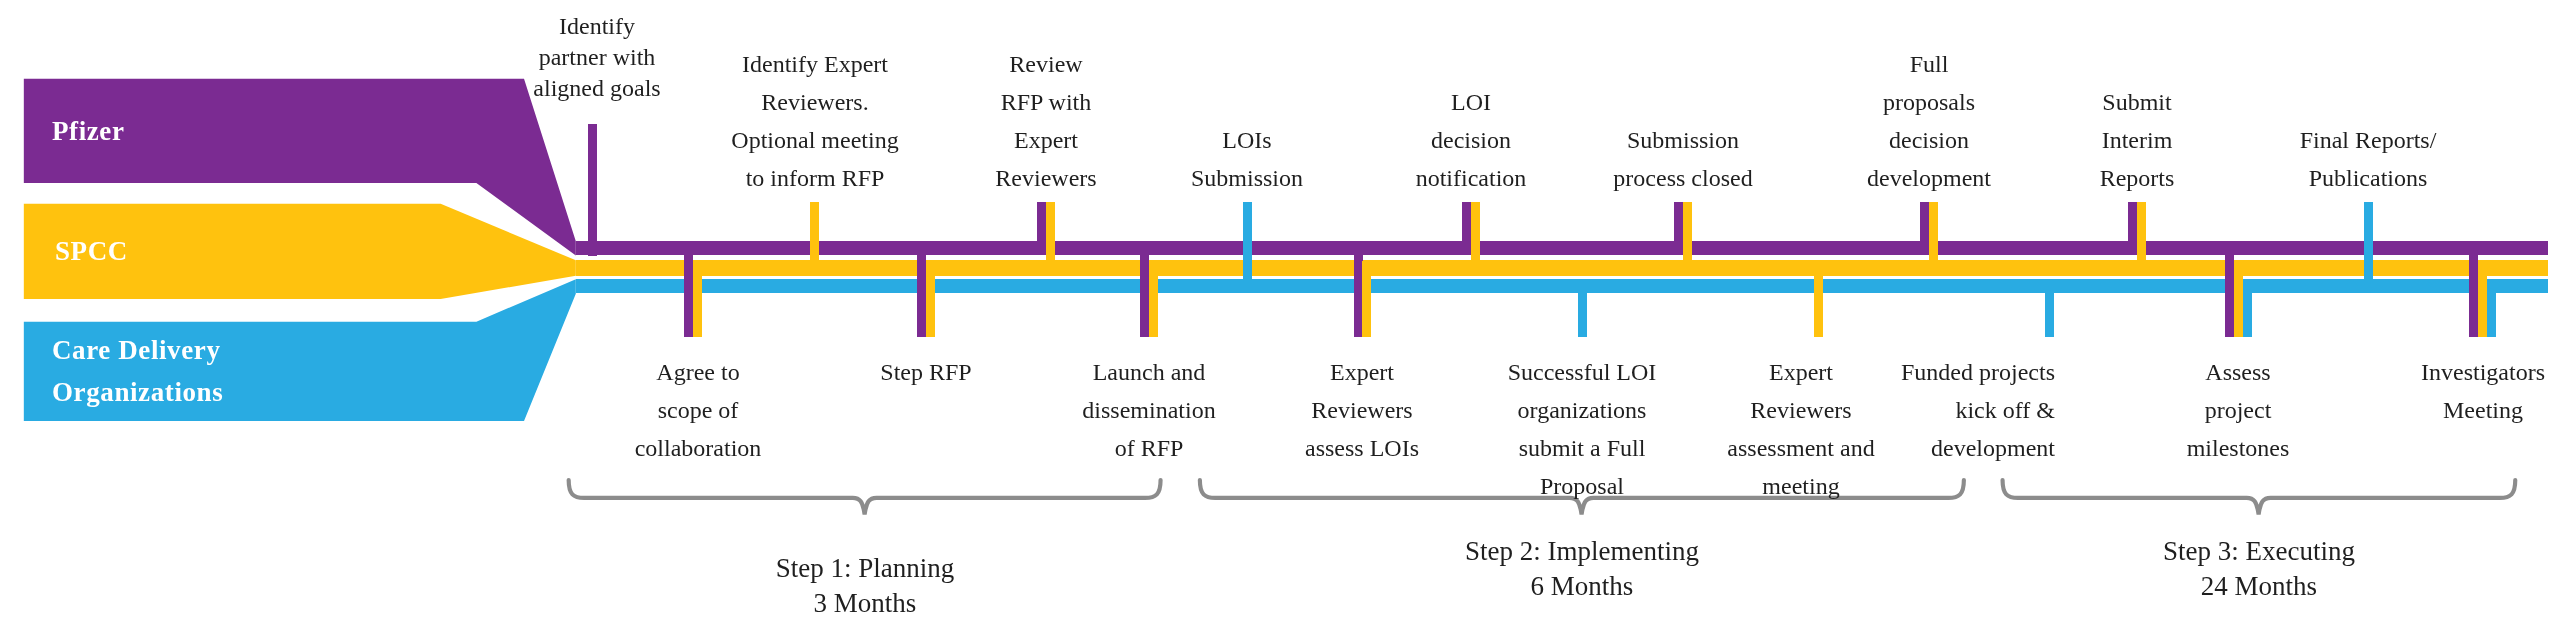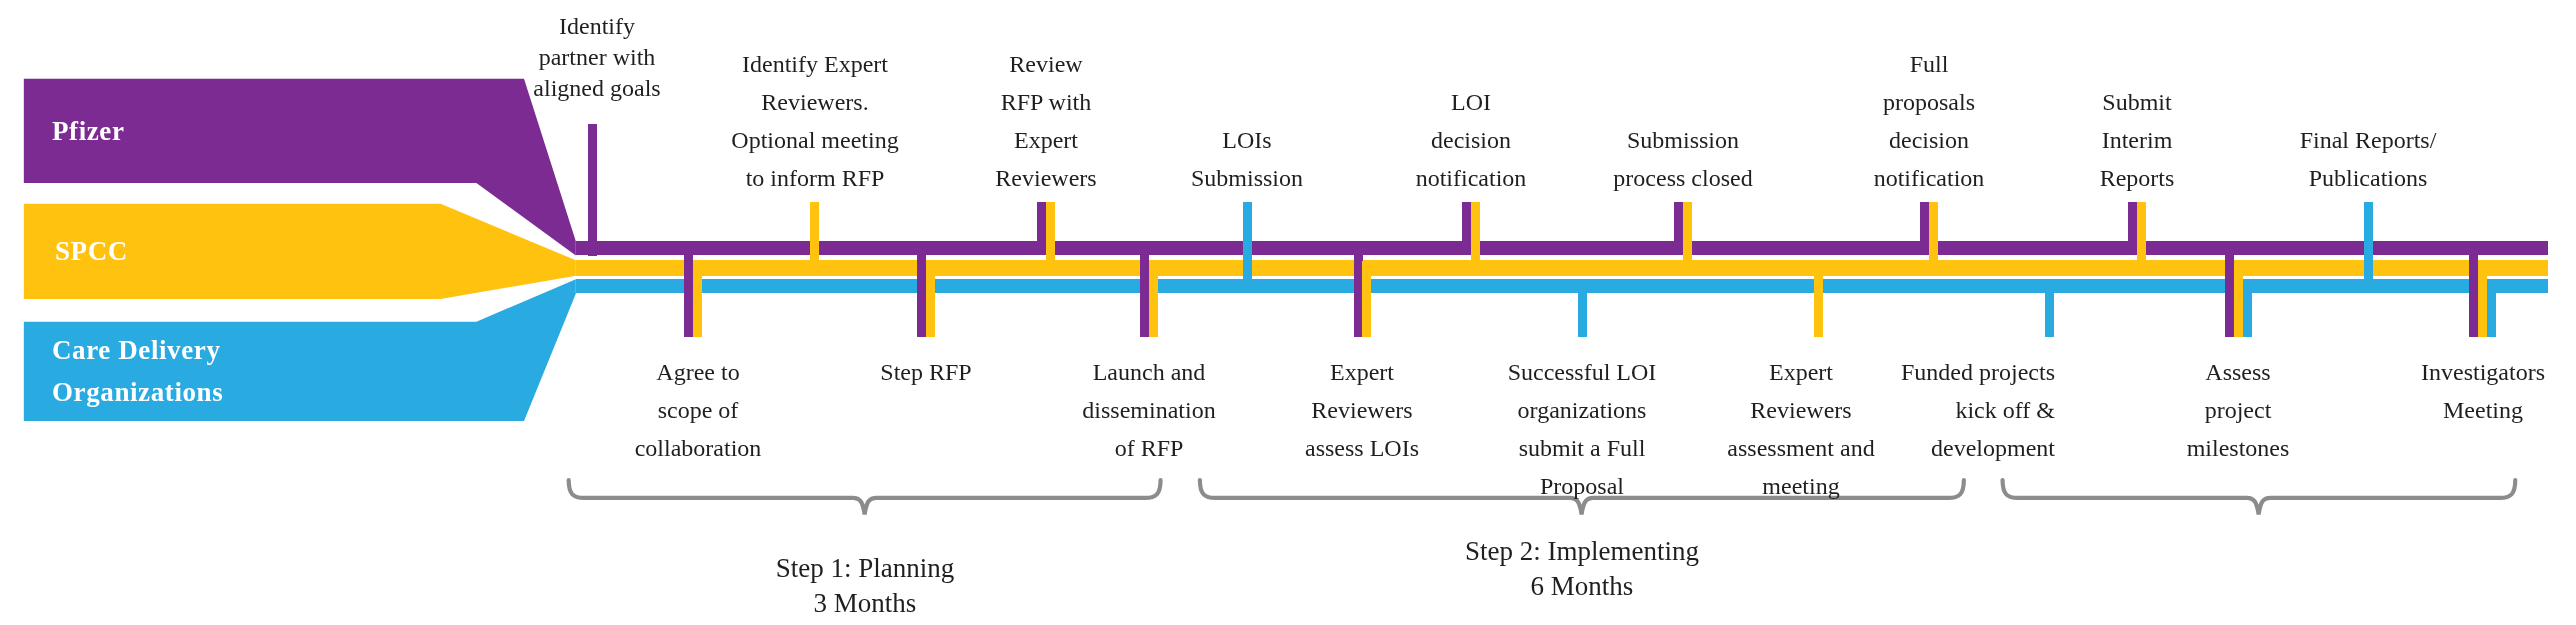--- a/index.html
+++ b/index.html
@@ -139,21 +139,21 @@
   <div class="ms above" style="left:1247px;">LOIs
 Submission</div>
   <div class="ms above" style="left:1471px;">LOI
 decision
 notification</div>
   <div class="ms above" style="left:1683px;">Submission
 process closed</div>
   <div class="ms above" style="left:1929px;">Full
 proposals
 decision
-notification</div>
+development</div>
   <div class="ms above" style="left:2137px;margin-top:32px;">Submit
 Interim
 Reports</div>
   <div class="ms above" style="left:2368px;">Final Reports/
 Publications</div>
 
   <div class="ms below" style="left:698px;">Agree to
 scope of
 collaboration</div>
   <div class="ms below" style="left:926px;">Step RFP</div>
@@ -181,15 +181,19 @@
 Meeting</div>
 
   <div class="step" style="left:865px;margin-top:17px;">
     <span>Step 1: Planning</span>
     <span>3 Months</span>
   </div>
   <div class="step" style="left:1582px;">
     <span>Step 2: Implementing</span>
     <span>6 Months</span>
   </div>
+  <div class="step" style="left:2259px;">
+    <span>Step 3: Executing</span>
+    <span>24 Months</span>
+  </div>
 
 </div>
 
 
 </body></html>

